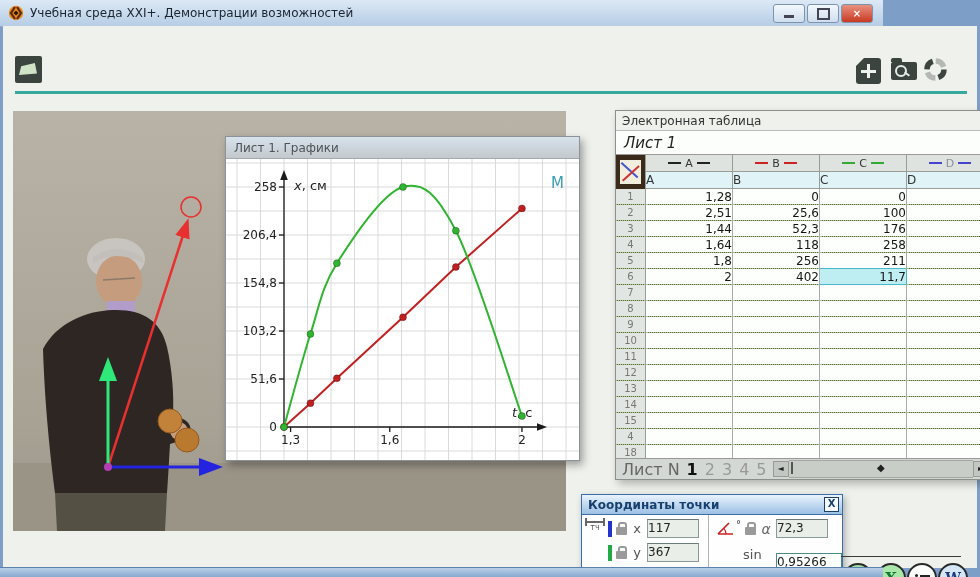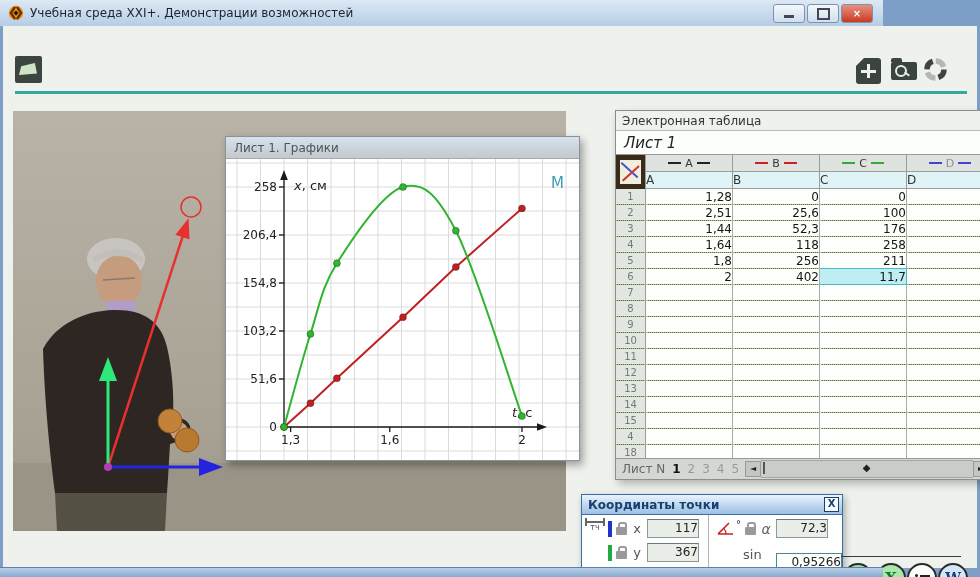--- a/index.html
+++ b/index.html
@@ -89,21 +89,21 @@
     border:1px solid #989d98;box-sizing:border-box;font-size:12px;color:#445;
     display:flex;align-items:center;justify-content:center;}
   .vscroll{position:absolute;left:373px;top:75px;width:20px;height:270px;background:#cdd2cd;
     border-left:1px solid #989d98;box-sizing:border-box;}
   .vs-btn{position:absolute;left:0;width:19px;height:15px;background:#c2c7c2;border:1px solid #999;
     box-sizing:border-box;font-size:8px;color:#222;text-align:center;line-height:13px;}
   .vs-up{top:0;} .vs-dn{bottom:0;}
   .vs-thumb{position:absolute;left:0;top:46%;width:19px;text-align:center;font-size:10px;color:#222;}
   .sp-footer{position:absolute;left:0;bottom:0;width:393px;height:20px;background:#d4d8d4;border-top:1px solid #999;
     display:flex;align-items:center;}
-  .sp-tabs{display:flex;gap:7px;align-items:center;padding:0 6px;font-size:12px;color:#888;}
+  .sp-tabs{display:flex;gap:7px;align-items:center;padding:0 6px;font-size:16px;color:#888;}
   .sp-tabs .flabel{color:#666;}
   .sp-tabs .tab{color:#999;}
   .sp-tabs .tab.active{color:#111;font-weight:bold;}
   .hs-btn{width:16px;height:16px;background:#c2c7c2;border:1px solid #999;box-sizing:border-box;
     font-size:8px;color:#222;text-align:center;line-height:14px;}
   .hs-track{position:relative;flex:1;height:16px;background:#c8cdc8;border:1px solid #a2a7a2;border-left:none;border-right:none;}
   .hs-pos{position:absolute;left:2px;top:1px;width:2px;height:12px;background:#555;}
   .hs-diamond{position:absolute;left:48%;top:1px;font-size:10px;color:#222;}
   .hs-corner{width:18px;height:16px;background:#e8ece8;border:1px solid #a8ada8;}
 
@@ -121,21 +121,21 @@
     border-top:2px solid #666;line-height:9px;}
   .cp-tool:before{content:"";position:absolute;left:0;top:-5px;width:2px;height:8px;background:#666;}
   .cp-tool:after{content:"";position:absolute;right:0;top:-5px;width:2px;height:8px;background:#666;}
   .cp-row{display:flex;align-items:center;gap:4px;margin-bottom:5px;}
   .axis-bar{width:4px;height:16px;}
   .lock{position:relative;width:11px;height:8px;background:#9a9a9a;border-radius:1px;margin-top:5px;flex:none;}
   .lock:before{content:"";position:absolute;left:2px;top:-5px;width:5px;height:5px;
     border:2px solid #9a9a9a;border-bottom:none;border-radius:3px 3px 0 0;}
   .cp-var{font-size:13px;color:#555;width:12px;text-align:center;}
   .fld{width:50px;height:17px;background:#e9eee9;border:1px solid #8a9a96;border-top-color:#6a7a76;
-    font-size:12px;color:#222;text-align:right;line-height:17px;padding-right:0;}
+    font-size:12px;color:#222;line-height:17px;padding-right:0;}
   .cp-right{position:relative;flex:1;border-left:1px solid #b0b5b0;padding:4px 0 0 8px;}
   .cp-right .alpha-row{display:flex;align-items:center;gap:4px;margin-bottom:9px;}
   .deg{font-size:10px;color:#334;margin-left:-3px;align-self:flex-start;}
   .sin-row{display:flex;align-items:center;gap:5px;}
   .sin-label{font-size:13px;color:#555;margin-left:26px;}
   .fld.wide{width:72px;background:#fdfffd;border:1px solid #4a8a8a;}
   .alpha-var{font-size:14px;font-style:italic;color:#666;}
 
   
   .connector{position:absolute;left:838px;top:530px;width:120px;height:1px;background:#3a3a3a;}

